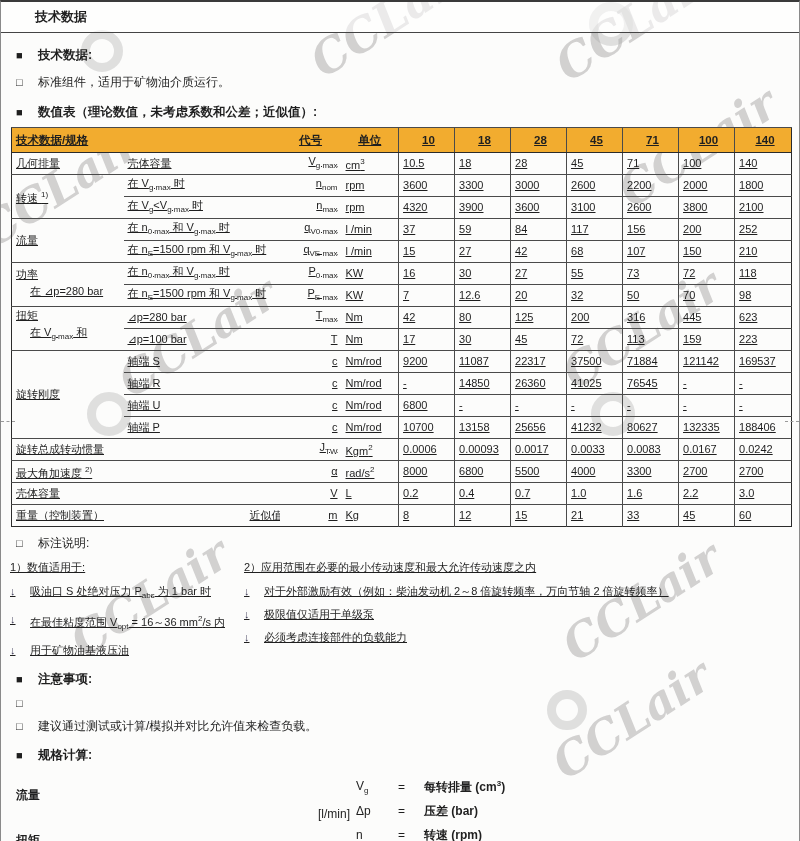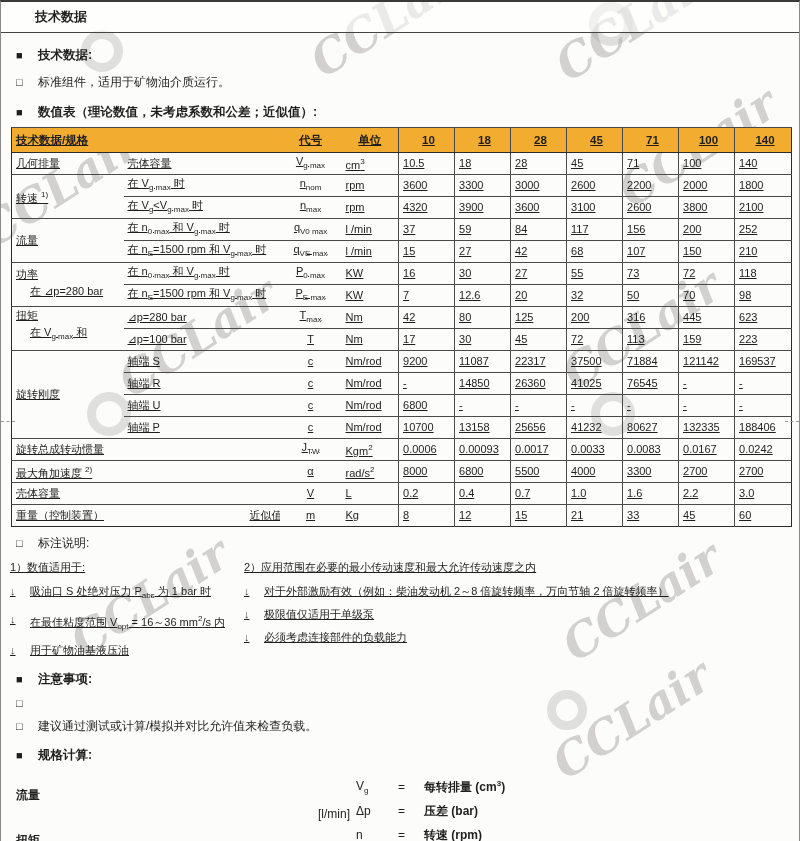--- a/index.html
+++ b/index.html
@@ -35,21 +35,21 @@
   table.spec th,table.spec td{padding:0 4px;height:21px;line-height:13px;vertical-align:middle;
              border-top:1px solid #4a4a4a;overflow:hidden;white-space:nowrap;}
   table.spec thead th{background:#F2AC2F;font-weight:bold;text-align:left;height:24px;
              border-bottom:1.5px solid #2b2b2b;font-size:11.5px;}
   table.spec thead th.h-size{border-left:1px solid #4a4a4a;padding-left:8px;text-align:center;}
   table.spec thead th.h-sym,table.spec thead th.h-unit{text-align:center;}
   td.c-group{padding-left:6px;vertical-align:top;line-height:21px;}
   td.c-group .g2{display:block;line-height:21px;padding-left:14px;}
   td.c-sub{padding-left:3px;}
   td.c-sub.pad{padding-left:126px;}
-  td.c-sym{text-align:center;padding-left:10px;}
+  td.c-sym{text-align:right;padding-left:10px;}
   td.c-unit{text-align:left;padding-left:8px;}
   td.c-val{border-left:1px solid #4a4a4a;text-align:left;padding-left:8px;}
   sub{font-size:8px;} sup{font-size:8px;}
 
   
   .notes-grid{display:flex;margin-left:0;font-size:11px;text-decoration:underline;}
   .notes-col1{width:234px;flex:0 0 234px;}
   .notes-col2{flex:1;}
   .note-head{margin:9px 0 2px 0;}
   .note-item{display:flex;margin-top:9px;line-height:14px;}

